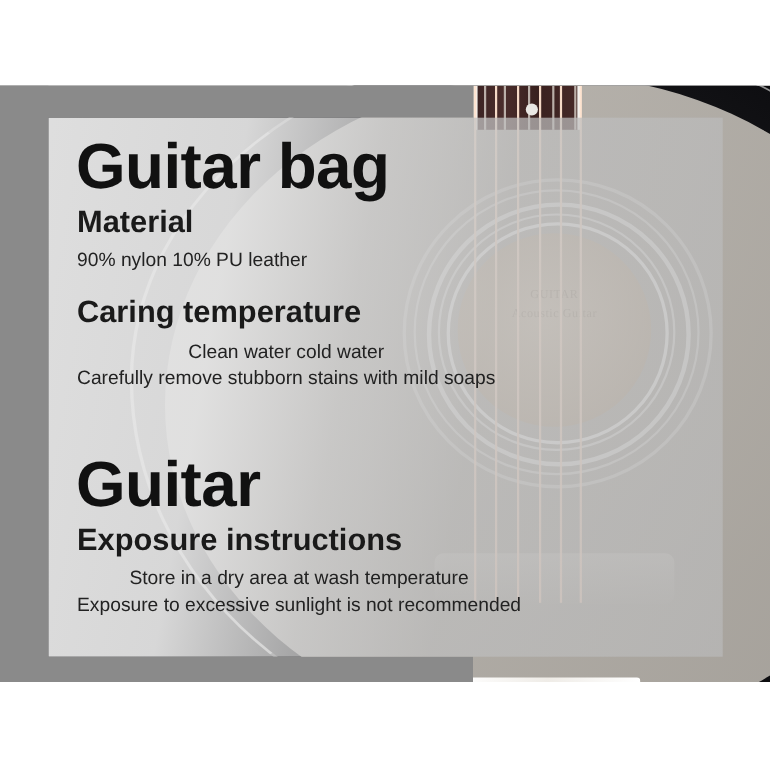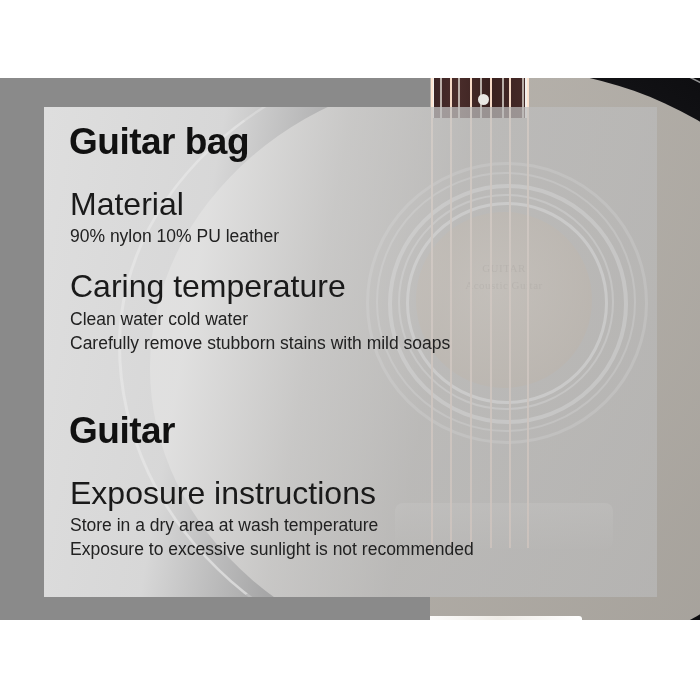--- a/index.html
+++ b/index.html
@@ -205,38 +205,39 @@
   
   #text-block {
     position: absolute;
     left: 25px;
     top: 0;
     width: 560px;
     color: #1b1b1b;
   }
 
   .h1 {
-    font-size: 37px;
+    font-size: 58px;
     font-weight: bold;
     letter-spacing: -0.5px;
     color: #111111;
     line-height: 1;
   }
   .h2 {
-    font-size: 32px;
-    font-weight: normal;
+    font-size: 28px;
+    font-weight: bold;
     color: #1a1a1a;
     line-height: 1.15;
   }
   .body-line {
     font-size: 17.5px;
     font-weight: normal;
     color: #222222;
     line-height: 24px;
     white-space: nowrap;
+    text-align: center;
   }
 
   #title-guitar-bag { position: absolute; left: 0;  top: 16px; }
   #h-material       { position: absolute; left: 1px; top: 79px; }
   #material-value   { position: absolute; left: 1px; top: 117px; }
   #h-caring         { position: absolute; left: 1px; top: 161px; }
   #caring-lines     { position: absolute; left: 1px; top: 200px; }
   #title-guitar     { position: absolute; left: 0;  top: 305px; }
   #h-storage        { position: absolute; left: 1px; top: 368px; }
   #storage-lines    { position: absolute; left: 1px; top: 406px; }

